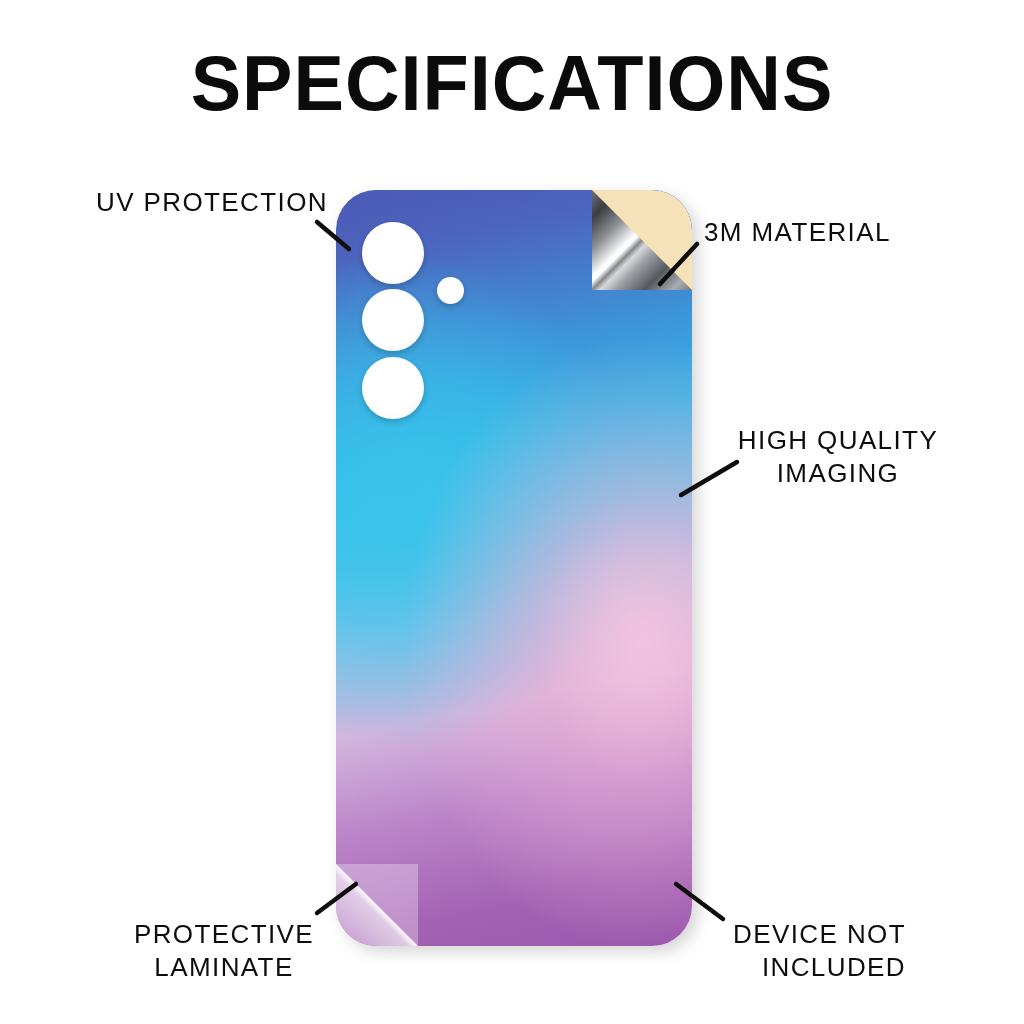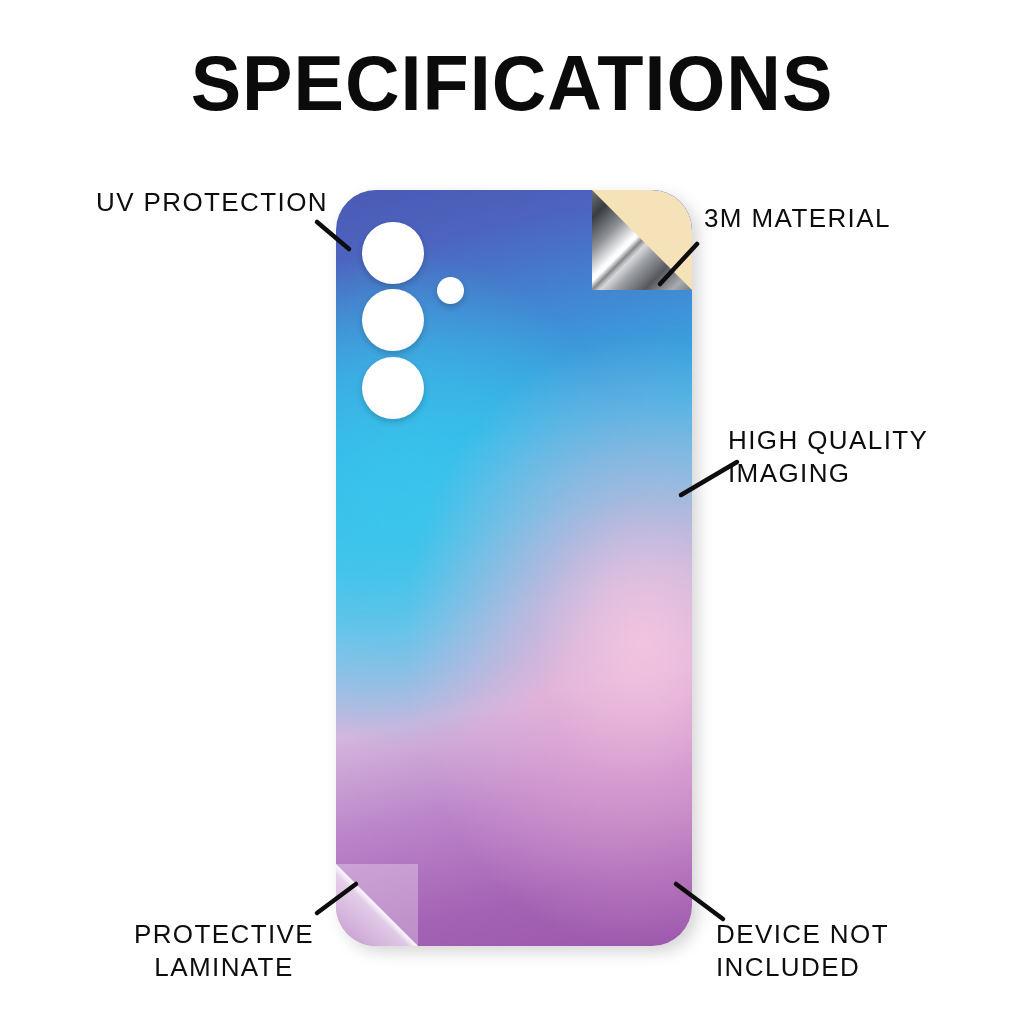--- a/index.html
+++ b/index.html
@@ -141,24 +141,24 @@
     position: absolute;
     font-family: "Liberation Sans", sans-serif;
     font-weight: 500;
     font-size: 26px;
     line-height: 33px;
     letter-spacing: 1.4px;
     color: #0d0d0d;
     white-space: pre-line;
   }
   #lbl-uv        { left: 74px;  top: 186px; text-align: left; margin-left: 22px; }
-  #lbl-3m        { left: 704px; top: 202px; text-align: left; }
-  #lbl-imaging   { left: 728px; top: 424px; text-align: left; width: 220px; }
+  #lbl-3m        { left: 704px; top: 216px; text-align: left; }
+  #lbl-imaging   { left: 728px; top: 424px; text-align: center; width: 220px; }
   #lbl-laminate  { left: 132px; top: 918px; text-align: center; width: 184px; }
-  #lbl-device    { left: 716px; top: 918px; text-align: left; width: 190px; }
+  #lbl-device    { left: 716px; top: 918px; text-align: right; width: 190px; }
 
   #leaders {
     position: absolute;
     left: 0; top: 0;
     width: 1024px;
     height: 1024px;
     pointer-events: none;
   }
 </style>
 </head>

